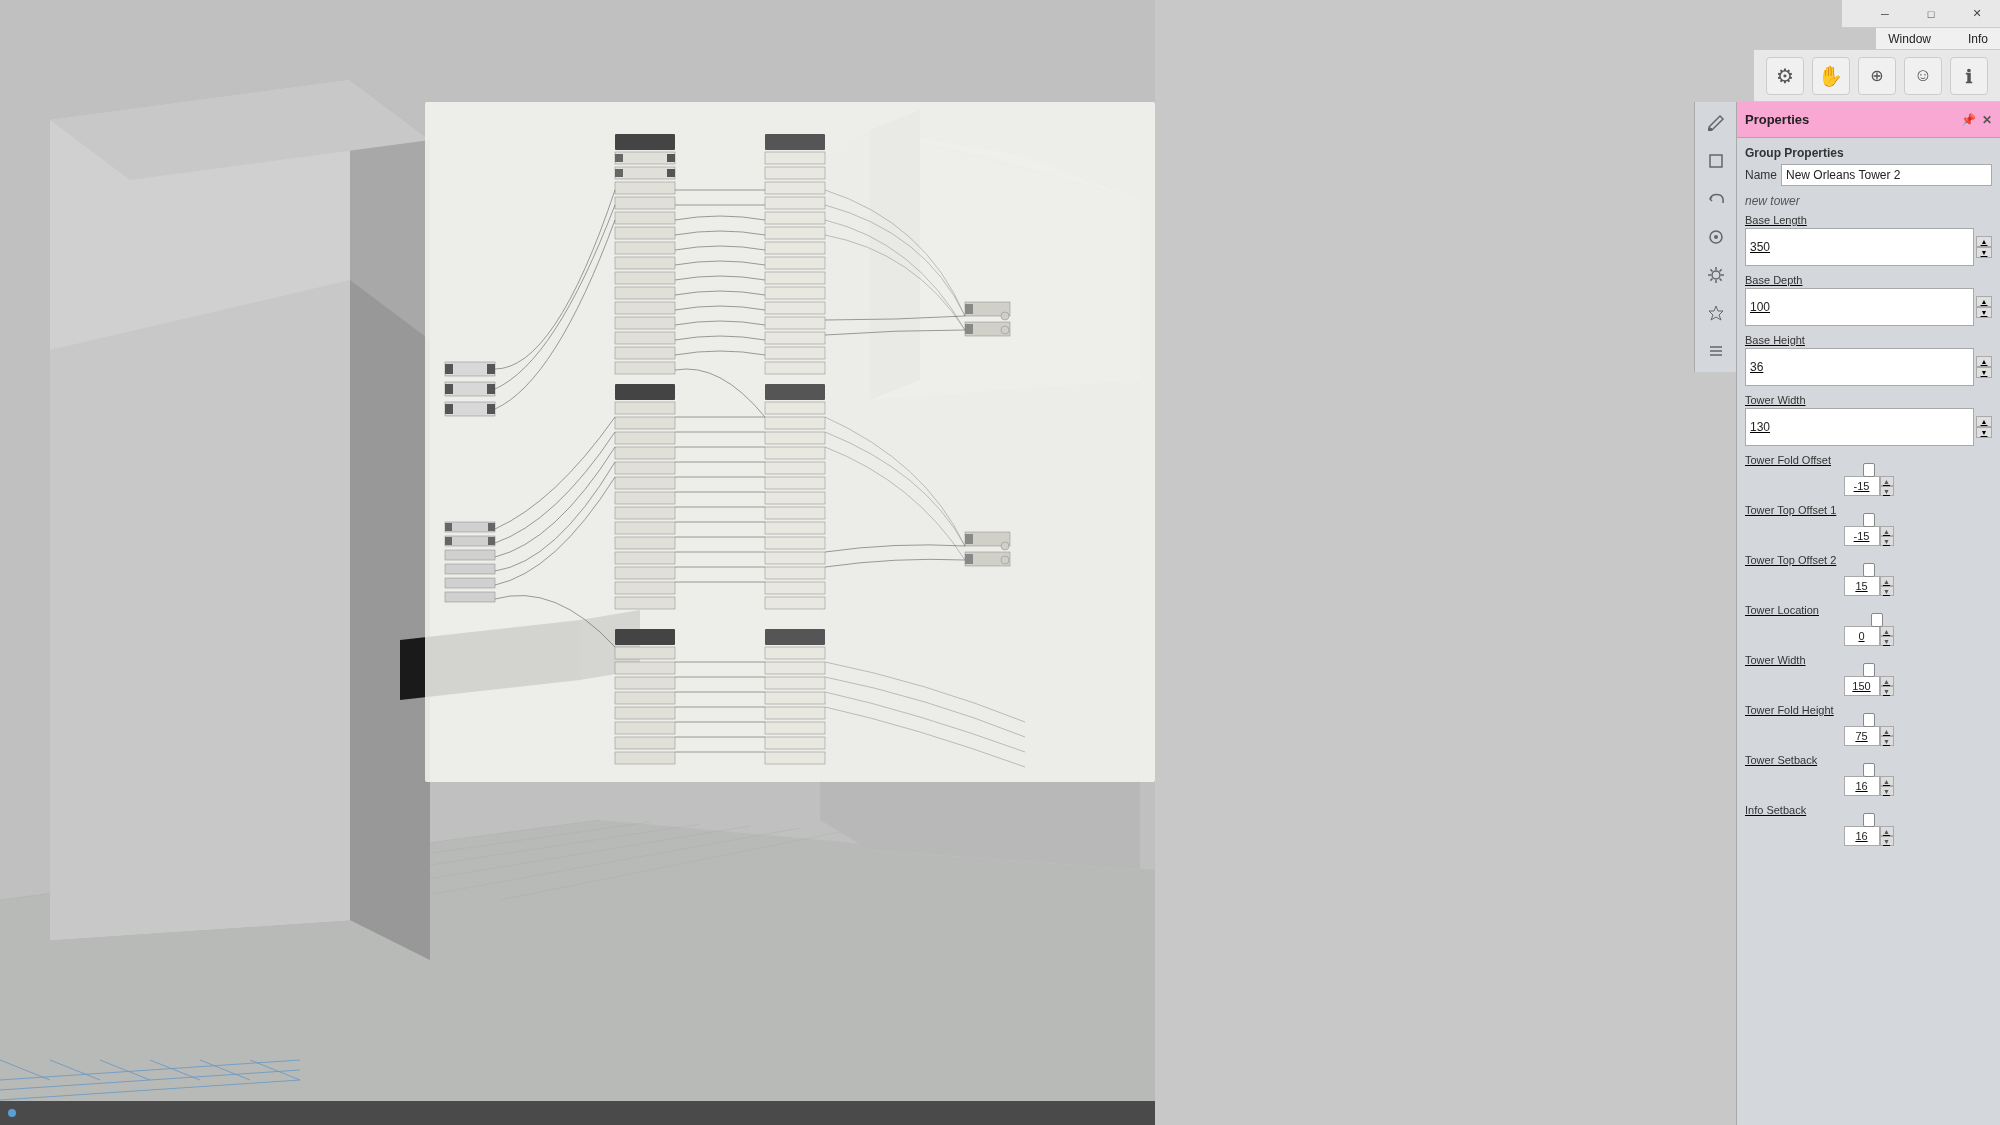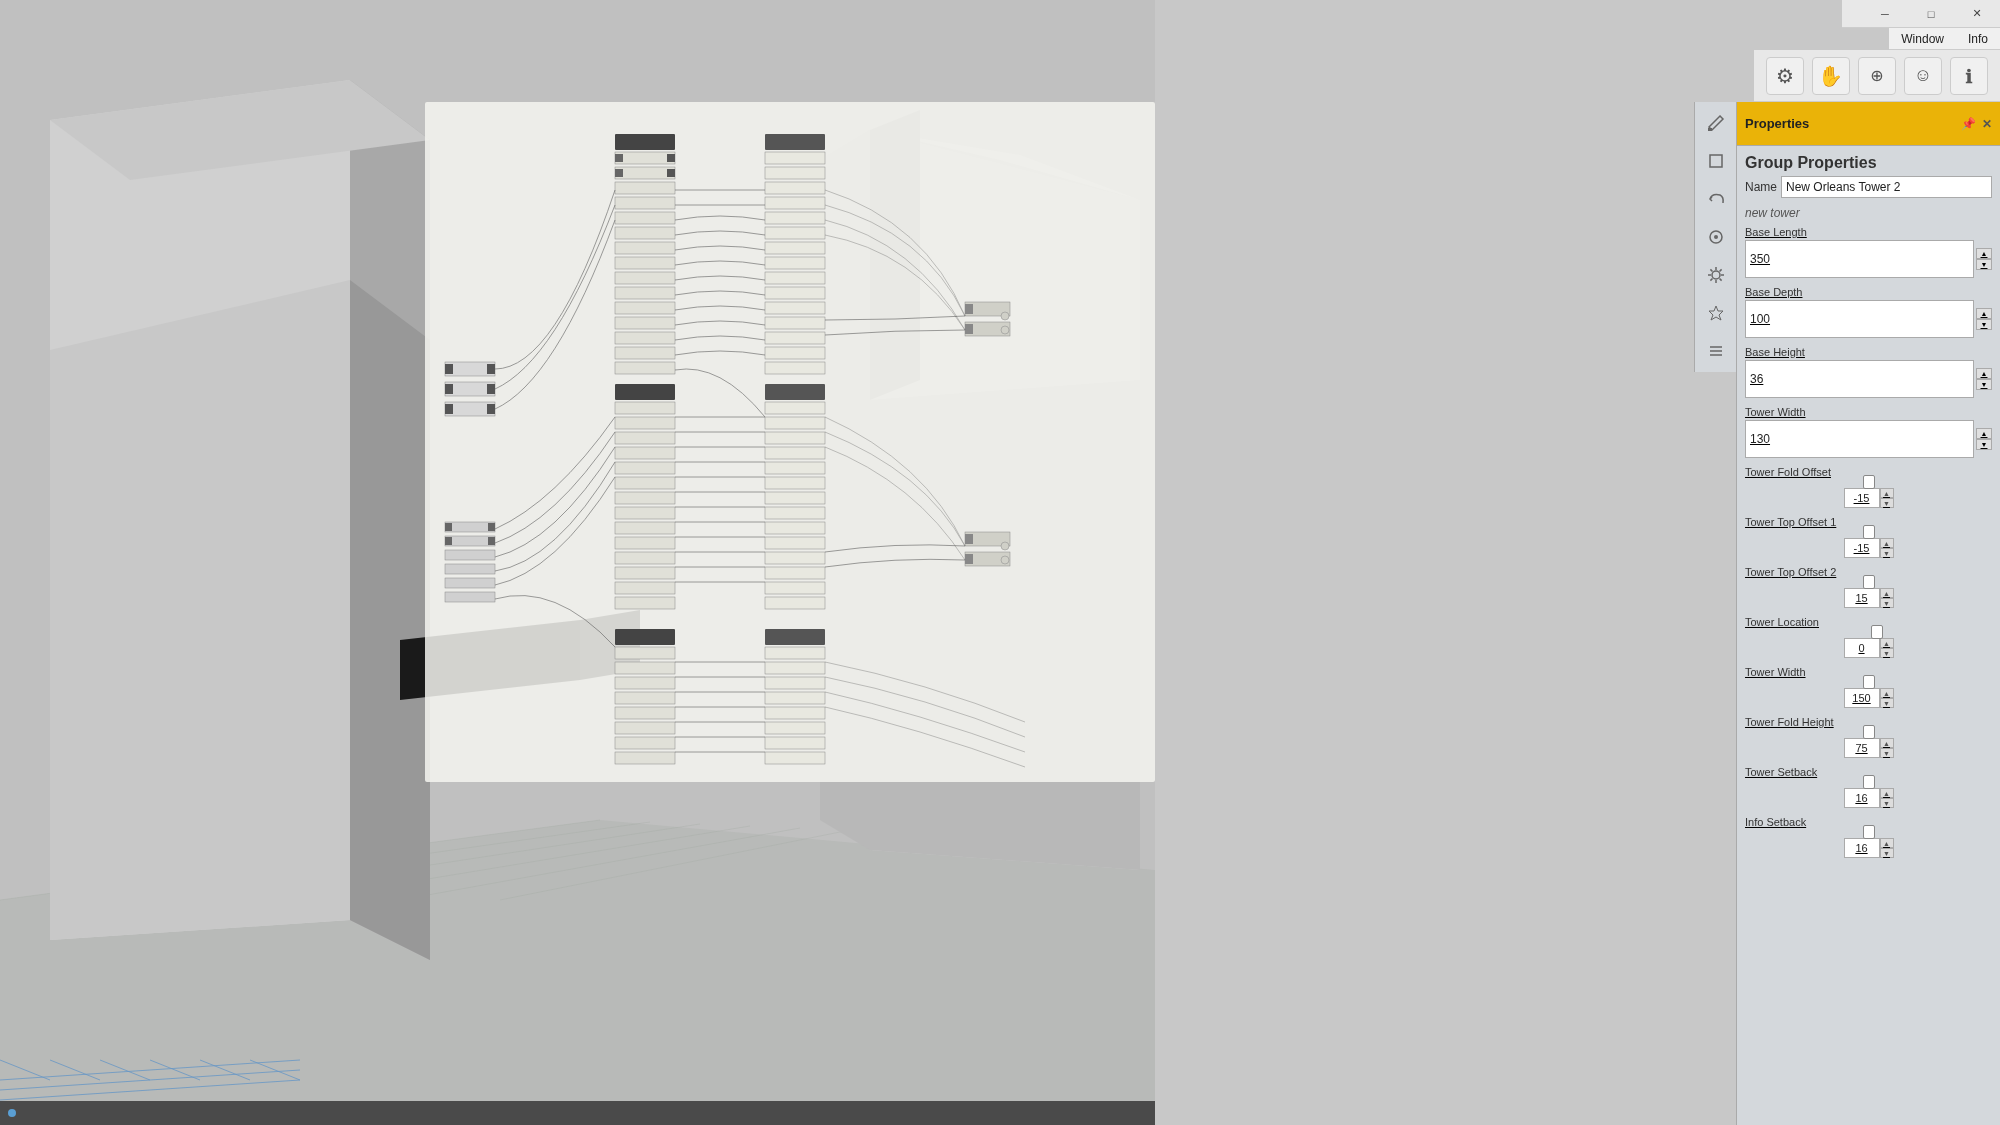--- a/index.html
+++ b/index.html
@@ -35,21 +35,21 @@
 
     
     .menu-bar {
       position: absolute;
       top: 28px; left: 640; right: 0;
       height: 22px;
       background: #f0f0f0;
       display: flex;
       align-items: center;
       padding: 0 8px;
-      gap: 16px;
+      gap: 29px;
       border-bottom: 1px solid #ccc;
       z-index: 100;
       margin-left: 20px;
     }
     .menu-item {
       font-size: 12px;
       color: #222;
       cursor: pointer;
       padding: 2px 4px;
     }
@@ -125,42 +125,42 @@
       align-items: center;
       justify-content: center;
       cursor: pointer;
       font-size: 16px;
       color: #555;
       border-radius: 3px;
     }
 
     
     .props-header {
-      height: 44px;
-      background: #eab308;
+      height: 36px;
+      background: #f9a8d4;
       display: flex;
       align-items: center;
       justify-content: space-between;
       padding: 0 8px;
       font-size: 13px;
       font-weight: 600;
       color: #222;
       border-bottom: 1px solid #aaa;
     }
     .props-header-icons {
       display: flex;
       gap: 6px;
     }
     .props-content {
       padding: 8px;
       overflow-y: auto;
       flex: 1;
     }
     .prop-group-label {
-      font-size: 16px;
+      font-size: 12px;
       color: #333;
       margin-bottom: 4px;
       font-weight: 600;
     }
     .prop-row {
       margin-bottom: 8px;
       text-decoration: underline;
     }
     .prop-label {
       font-size: 11px;

